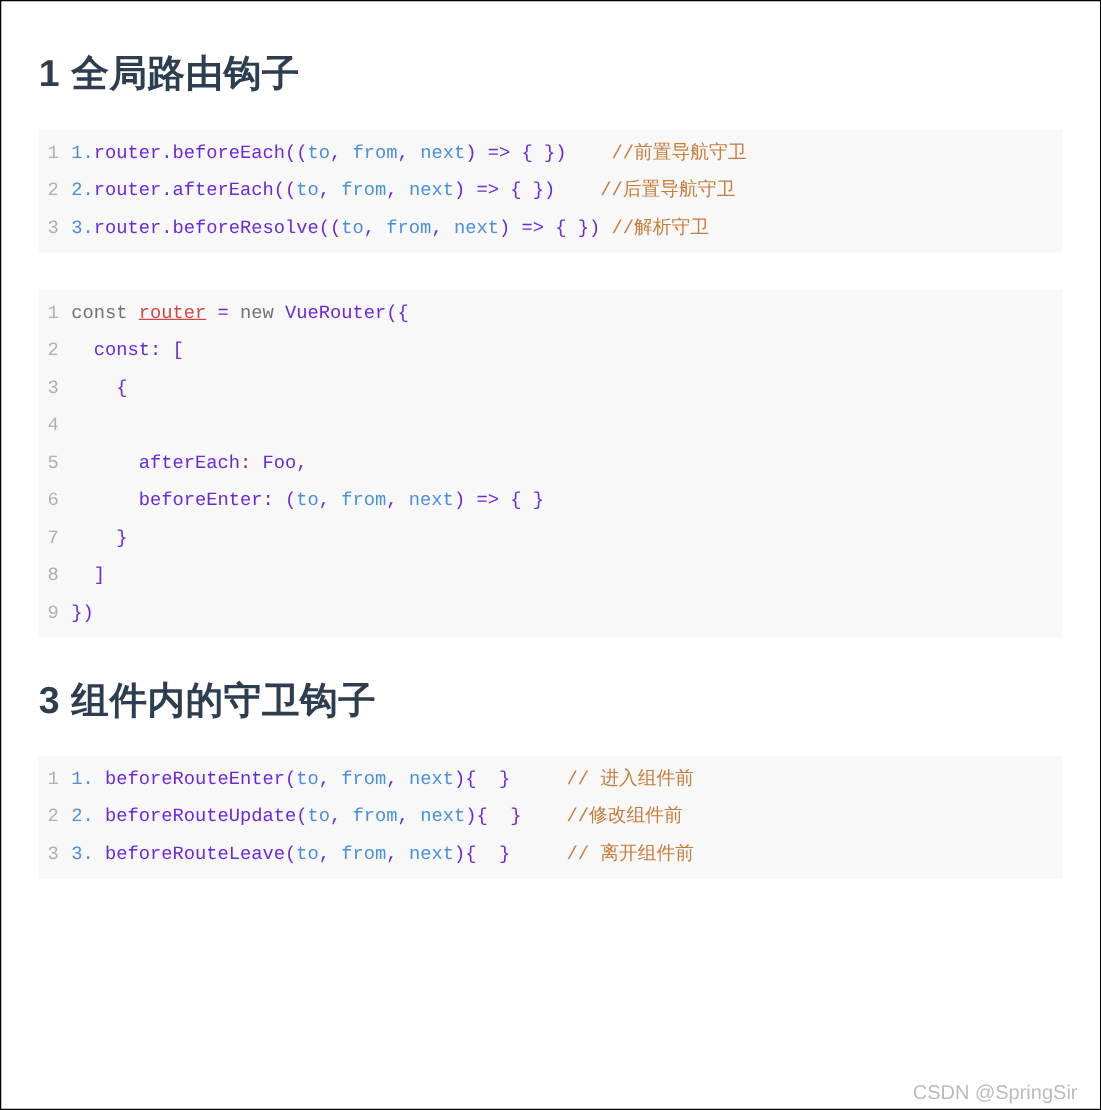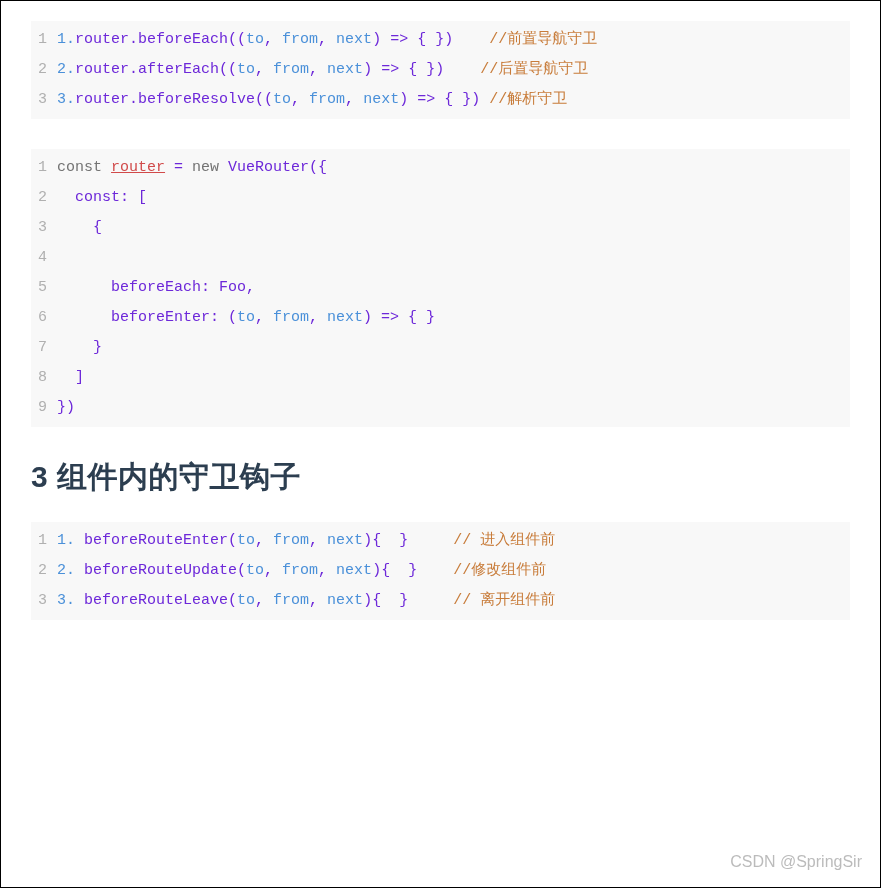--- a/index.html
+++ b/index.html
@@ -40,42 +40,43 @@
     flex-shrink: 0;
   }
   .tk-num    { color: #4a90d9; }  
   .tk-kw     { color: #737373; }  
   .tk-id     { color: #d14a4a; text-decoration: underline; }  
   .tk-plain  { color: #6d28d9; }
   .tk-str    { color: #2a7a3f; }  
   .tk-cmt    { color: #c87c3a; }  
   .watermark {
     position: absolute;
-    bottom: 16px;
+    bottom: 3px;
     right: 18px;
     color: rgba(120,120,120,0.5);
     font-size: 16px;
     font-family: Arial, sans-serif;
   }
 </style>
 </head>
 <body>
 
 <div id="content">
+    <h2>1 全局路由钩子</h2>
     <div class="codeblock">
       <div class="line"><span class="lineno">1</span><span><span class="tk-num">1.</span><span class="tk-plain">router.beforeEach((</span><span class="tk-num">to</span><span class="tk-plain">, </span><span class="tk-num">from</span><span class="tk-plain">, </span><span class="tk-num">next</span><span class="tk-plain">) =&gt; { })    </span><span class="tk-cmt">//前置导航守卫</span></span></div>
       <div class="line"><span class="lineno">2</span><span><span class="tk-num">2.</span><span class="tk-plain">router.afterEach((</span><span class="tk-num">to</span><span class="tk-plain">, </span><span class="tk-num">from</span><span class="tk-plain">, </span><span class="tk-num">next</span><span class="tk-plain">) =&gt; { })    </span><span class="tk-cmt">//后置导航守卫</span></span></div>
       <div class="line"><span class="lineno">3</span><span><span class="tk-num">3.</span><span class="tk-plain">router.beforeResolve((</span><span class="tk-num">to</span><span class="tk-plain">, </span><span class="tk-num">from</span><span class="tk-plain">, </span><span class="tk-num">next</span><span class="tk-plain">) =&gt; { }) </span><span class="tk-cmt">//解析守卫</span></span></div>
     </div>
     <div class="codeblock">
       <div class="line"><span class="lineno">1</span><span><span class="tk-kw">const</span><span class="tk-plain"> </span><span class="tk-id">router</span><span class="tk-plain"> = </span><span class="tk-kw">new</span><span class="tk-plain"> VueRouter({</span></span></div>
       <div class="line"><span class="lineno">2</span><span><span class="tk-plain">  const: [</span></span></div>
       <div class="line"><span class="lineno">3</span><span><span class="tk-plain">    {</span></span></div>
       <div class="line"><span class="lineno">4</span></div>
-      <div class="line"><span class="lineno">5</span><span><span class="tk-plain">      beforeEach: Foo,</span></span></div>
+      <div class="line"><span class="lineno">5</span><span><span class="tk-plain">      afterEach: Foo,</span></span></div>
       <div class="line"><span class="lineno">6</span><span><span class="tk-plain">      beforeEnter: (</span><span class="tk-num">to</span><span class="tk-plain">, </span><span class="tk-num">from</span><span class="tk-plain">, </span><span class="tk-num">next</span><span class="tk-plain">) =&gt; { }</span></span></div>
       <div class="line"><span class="lineno">7</span><span><span class="tk-plain">    }</span></span></div>
       <div class="line"><span class="lineno">8</span><span><span class="tk-plain">  ]</span></span></div>
       <div class="line"><span class="lineno">9</span><span><span class="tk-plain">})</span></span></div>
     </div>
     <h2>3 组件内的守卫钩子</h2>
     <div class="codeblock">
       <div class="line"><span class="lineno">1</span><span><span class="tk-num">1.</span><span class="tk-plain"> beforeRouteEnter(</span><span class="tk-num">to</span><span class="tk-plain">, </span><span class="tk-num">from</span><span class="tk-plain">, </span><span class="tk-num">next</span><span class="tk-plain">){  }     </span><span class="tk-cmt">// 进入组件前</span></span></div>
       <div class="line"><span class="lineno">2</span><span><span class="tk-num">2.</span><span class="tk-plain"> beforeRouteUpdate(</span><span class="tk-num">to</span><span class="tk-plain">, </span><span class="tk-num">from</span><span class="tk-plain">, </span><span class="tk-num">next</span><span class="tk-plain">){  }    </span><span class="tk-cmt">//修改组件前</span></span></div>
       <div class="line"><span class="lineno">3</span><span><span class="tk-num">3.</span><span class="tk-plain"> beforeRouteLeave(</span><span class="tk-num">to</span><span class="tk-plain">, </span><span class="tk-num">from</span><span class="tk-plain">, </span><span class="tk-num">next</span><span class="tk-plain">){  }     </span><span class="tk-cmt">// 离开组件前</span></span></div>

